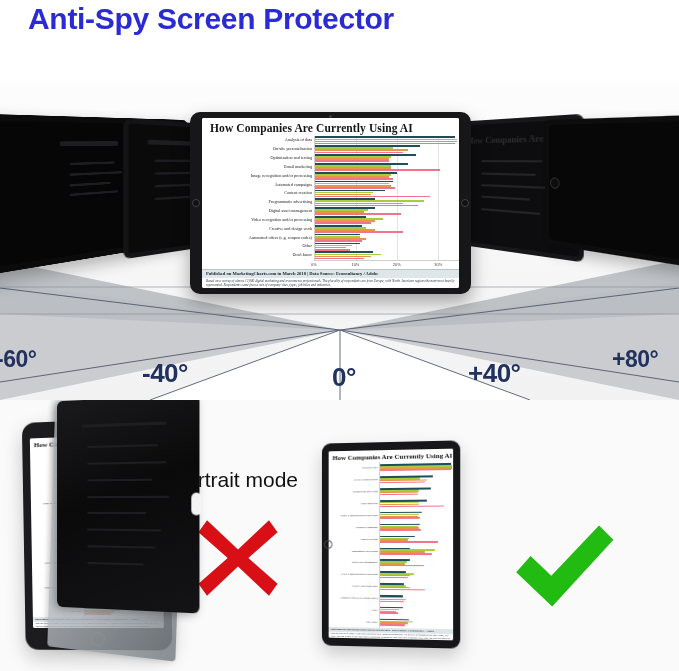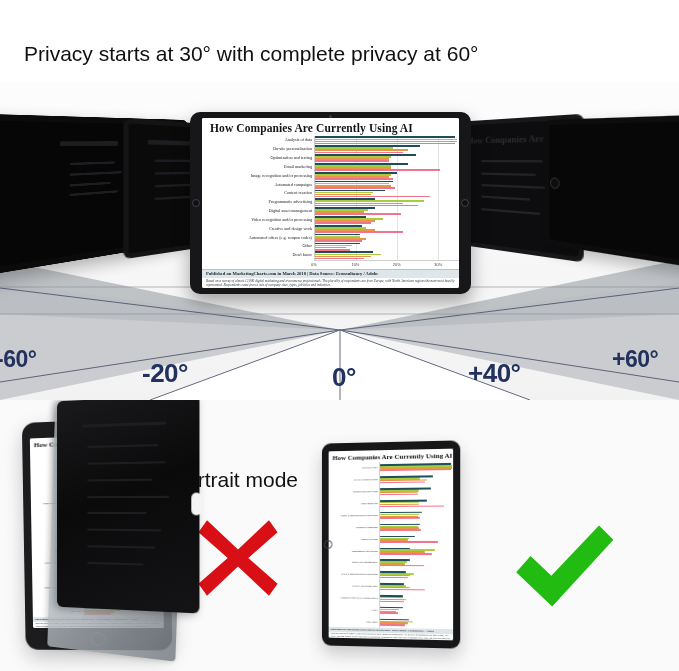--- a/index.html
+++ b/index.html
@@ -220,21 +220,21 @@
   .mini .m-bar { height:1.5px; }
   .mini .m-foot { background:#dfe6ea; font-size:2.8px; font-weight:bold; color:#16242c;
                   font-family:"Liberation Serif",serif; padding:1px 2px; white-space:nowrap; overflow:hidden;}
   .mini .m-fine { font-size:2.2px; font-style:italic; color:#33424a; padding:0 2px; line-height:1.3;
                   font-family:"Liberation Serif",serif; overflow:hidden; max-height:7px;}
 </style>
 </head>
 <body>
 
 <div class="header">
-  <div class="subtitle">Privacy starts at 30° with complete privacy at 60°</div>
+  <div class="title">Anti-Spy Screen Protector</div>
 </div>
 
 <div class="scene">
 
   <svg class="floor" viewBox="0 0 679 318" preserveAspectRatio="none">
     <defs>
       <linearGradient id="gwall" x1="0" y1="0" x2="0" y2="1">
         <stop offset="0" stop-color="#fdfdfd"></stop>
           <stop offset="1" stop-color="#f2f2f3"></stop>
       </linearGradient>
@@ -432,24 +432,24 @@
             <span style="left: 57.1429%;">20%</span>
             <span style="left: 85.7143%;">30%</span>
           </div>
         <div class="footer-note">Published on MarketingCharts.com in March 2018 | Data Source: Econsultancy / Adobe</div>
         <div class="fine">Based on a survey of almost 12,800 digital marketing and e-commerce professionals. The plurality of respondents are from Europe, with North American regions the next-most heavily represented. Respondents came from a mix of company sizes, types, job titles and industries.</div>
       </div>
     </div>
   </div>
 
   <div class="angle small" style="left:-4px; top:264px;">-60°</div>
-  <div class="angle" style="left:142px; top:276px;">-20°</div>
+  <div class="angle" style="left:142px; top:276px;">-40°</div>
   <div class="angle" style="left:332px; top:280px;">0°</div>
   <div class="angle" style="left:468px; top:276px;">+40°</div>
-  <div class="angle small" style="left:612px; top:264px;">+60°</div>
+  <div class="angle small" style="left:612px; top:264px;">+80°</div>
 </div>
 
 <div class="bottom">
 
   <div id="p-tablet">
     <div class="pcam"></div>
     <div class="pscreen">
       <div class="mini">
         <div class="m-title">How Companies Are Currently Using AI</div>
         <div class="m-plot">

